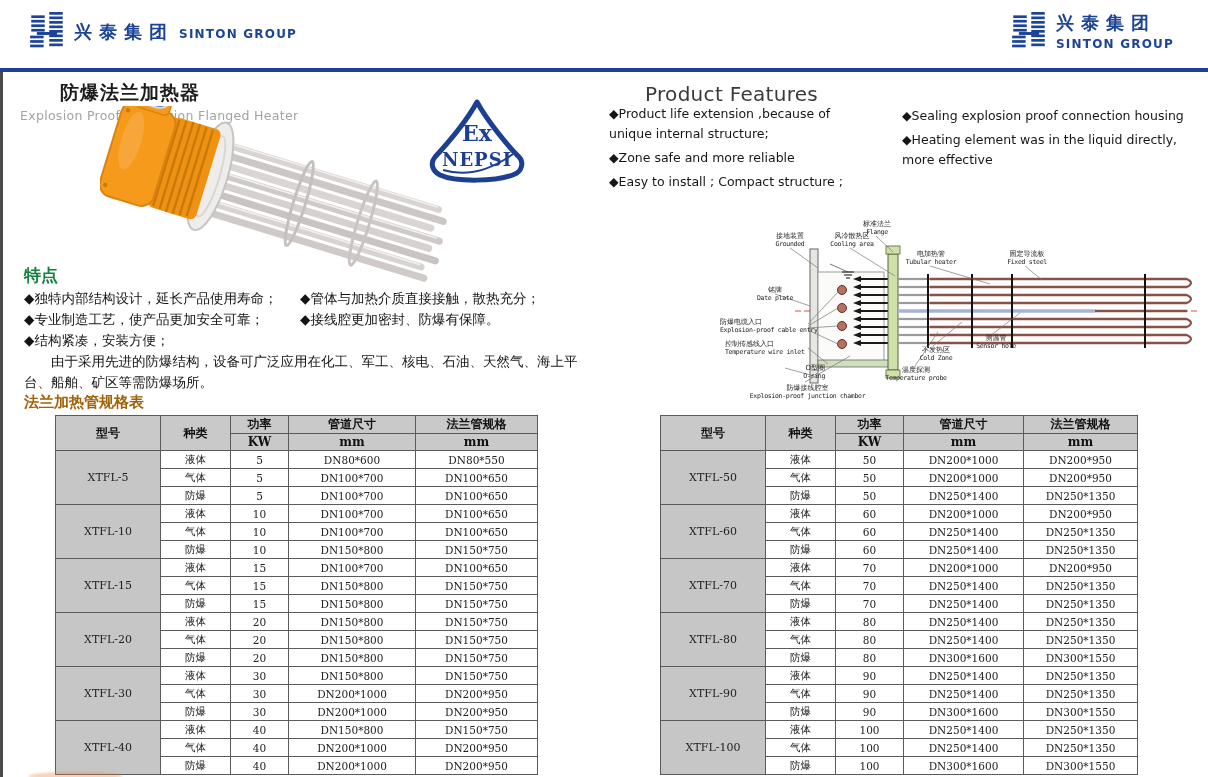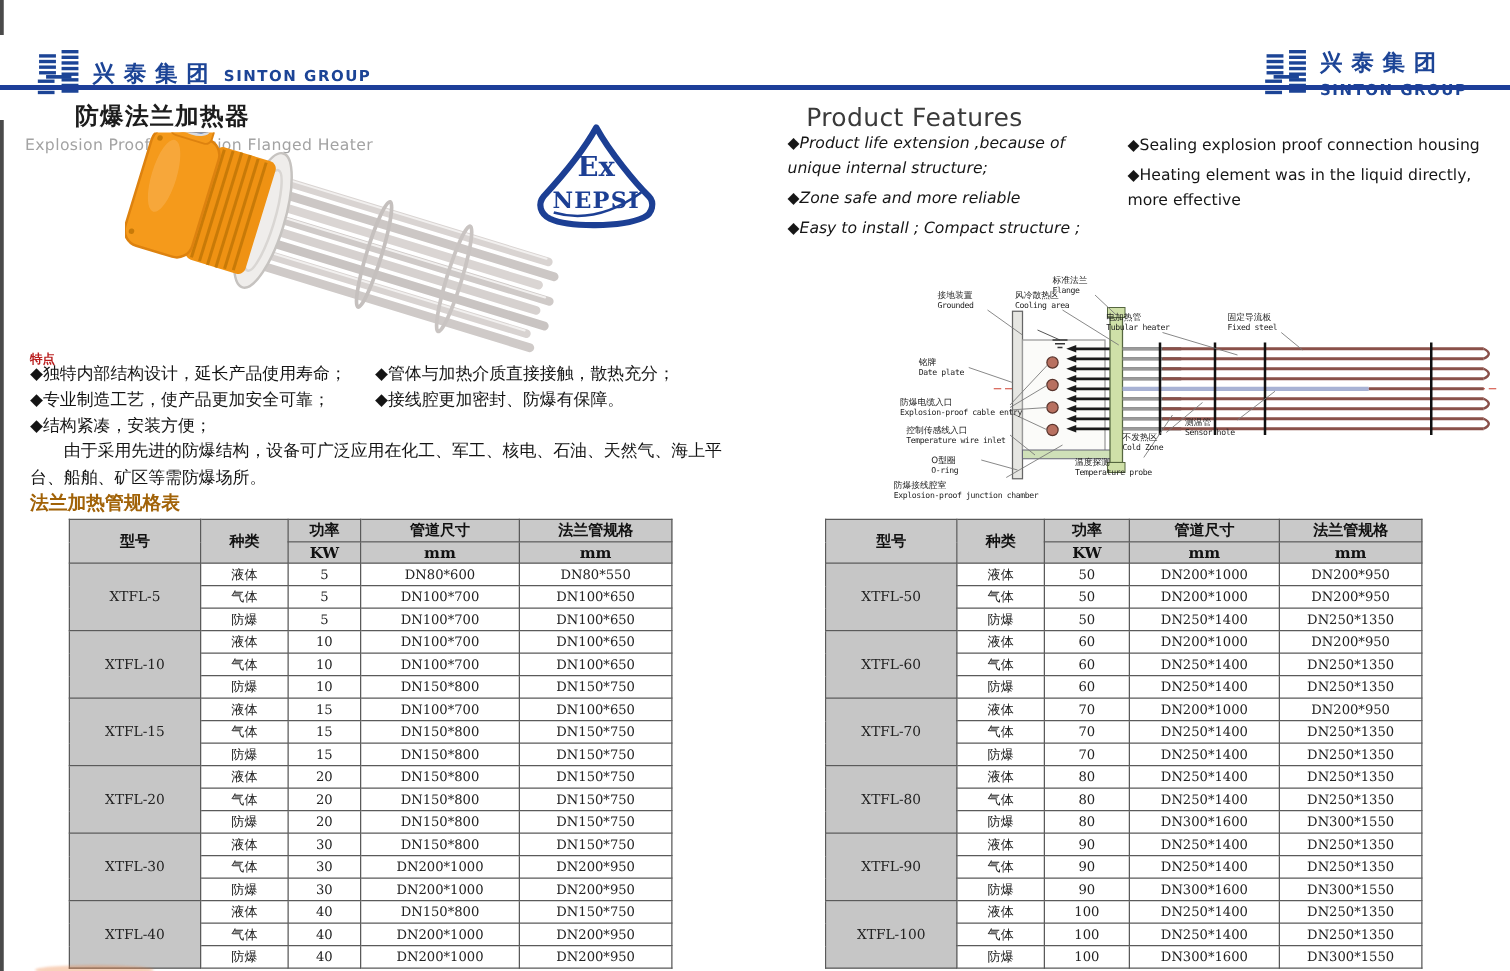--- a/index.html
+++ b/index.html
@@ -1,51 +1,51 @@
 <!DOCTYPE html>
 <html><head>
 <meta charset="utf-8">
 <style>
   html,body{margin:0;padding:0;background:#e9e9e9;}
   .page{position:relative;width:1208px;height:777px;background:#ffffff;overflow:hidden;
         font-family:"DejaVu Sans","Liberation Sans",sans-serif;color:#1a1a1a;}
   .page-edge{position:absolute;left:0;top:0;width:3px;height:777px;background:#4a4a4a;}
 
   
-  .header{position:absolute;left:0;top:0;width:1208px;height:68px;background:#fff;margin-top:28px;}
+  .header{position:absolute;left:0;top:0;width:1208px;height:68px;background:#fff;}
   .logo{position:absolute;top:12px;display:flex;align-items:center;gap:10px;}
   .logo.left{left:30px;} .logo.right{left:1012px;}
   .logo-text .cn{font-size:18px;font-weight:700;letter-spacing:7px;color:#1c4496;line-height:20px;white-space:nowrap;}
   .logo-text .en{font-size:12px;font-weight:700;letter-spacing:1.2px;color:#1c4496;line-height:14px;}
   .blue-rule{position:absolute;left:0;top:68px;width:1208px;height:4px;background:#1d3e99;}
 
   
   .l-title{position:absolute;left:20px;top:80px;font-size:19px;font-weight:700;color:#1c1c1c;letter-spacing:1px;margin-left:40px;}
   .l-subtitle{position:absolute;left:20px;top:108px;font-size:12.5px;color:#a3a3a3;letter-spacing:.3px;}
   .product-art{position:absolute;left:100px;top:106px;width:360px;height:200px;}
   .badge{position:absolute;left:425px;top:96px;width:105px;height:98px;}
   .badge-ex{font-family:"DejaVu Serif","Liberation Serif",serif;font-weight:700;}
-  .feat-heading{position:absolute;left:24px;top:280px;font-size:10px;font-weight:700;color:#b91c1c;}
+  .feat-heading{position:absolute;left:24px;top:264px;font-size:17px;font-weight:700;color:#15803d;}
   .feat{position:absolute;font-size:13.5px;color:#141414;white-space:nowrap;}
   .f-r1c1{left:24px;top:290px;} .f-r2c1{left:24px;top:311px;} .f-r3c1{left:24px;top:332px;}
   .f-r1c2{left:300px;top:290px;text-align:right;} .f-r2c2{left:300px;top:311px;}
   .l-para{position:absolute;left:24px;top:351px;width:562px;font-size:13.5px;line-height:21px;color:#141414;text-indent:2em;}
   .l-table-title{position:absolute;left:24px;top:393px;font-size:15px;font-weight:700;color:#a16207;}
 
   
   .r-title{position:absolute;left:645px;top:82px;font-size:20px;color:#3a3a3a;letter-spacing:.3px;}
-  .r-feats-1{position:absolute;left:630px;top:104px;width:258px;font-style:italic;}
+  .r-feats-1{position:absolute;left:609px;top:104px;width:258px;}
   .r-feats-2{position:absolute;left:902px;top:106px;width:295px;}
   .r-feats-1 .bullet,.r-feats-2 .bullet{font-size:12.5px;line-height:20px;color:#161616;margin-bottom:4px;}
   .r-para{position:absolute;left:645px;top:178px;width:552px;font-size:12.5px;line-height:14.6px;color:#161616;text-indent:2em;}
 
   
   .diagram{position:absolute;left:690px;top:224px;width:512px;height:184px;}
   .diagram svg{position:absolute;left:0;top:0;}
-  .dlabel{position:absolute;line-height:8px;}
+  .dlabel{position:absolute;text-align:center;line-height:8px;}
   .dlabel .cn{display:block;font-size:7px;color:#222;}
   .dlabel .en{display:block;font-size:6.5px;color:#222;font-family:"DejaVu Sans Mono","Liberation Mono",monospace;letter-spacing:-0.3px;}
 
   
   table.spec{border-collapse:collapse;table-layout:fixed;position:absolute;top:415px;}
   table.spec.lt{left:55px;width:482px;} table.spec.rt{left:660px;width:477px;}
   table.spec th{background:#c9c9c9;border:1px solid #5a5a5a;font-size:12px;font-weight:700;
       height:16px;padding:0;text-align:center;color:#111;
       font-family:"DejaVu Serif","Liberation Serif",serif;}
   table.spec td{background:#fff;border:1px solid #5a5a5a;font-size:10.5px;height:17px;padding:0;
@@ -318,21 +318,21 @@
         <span class="en">Date plate</span>
       </div>
     <div class="dlabel" style="left:30px;top:94px;width:165px;text-align:left">
         <span class="cn">防爆电缆入口</span>
         <span class="en">Explosion-proof cable entry</span>
       </div>
     <div class="dlabel" style="left:35px;top:116px;width:160px;text-align:left">
         <span class="cn">控制传感线入口</span>
         <span class="en">Temperature wire inlet</span>
       </div>
-    <div class="dlabel" style="left:55px;top:140px;width:80px;text-align:left">
+    <div class="dlabel" style="left:55px;top:140px;width:80px;text-align:right">
         <span class="cn">O型圈</span>
         <span class="en">O-ring</span>
       </div>
     <div class="dlabel" style="left:25px;top:160px;width:185px">
         <span class="cn">防爆接线腔室</span>
         <span class="en">Explosion-proof junction chamber</span>
       </div>
     <div class="dlabel" style="left:170px;top:142px;width:112px">
         <span class="cn">温度探测</span>
         <span class="en">Temperature probe</span>

